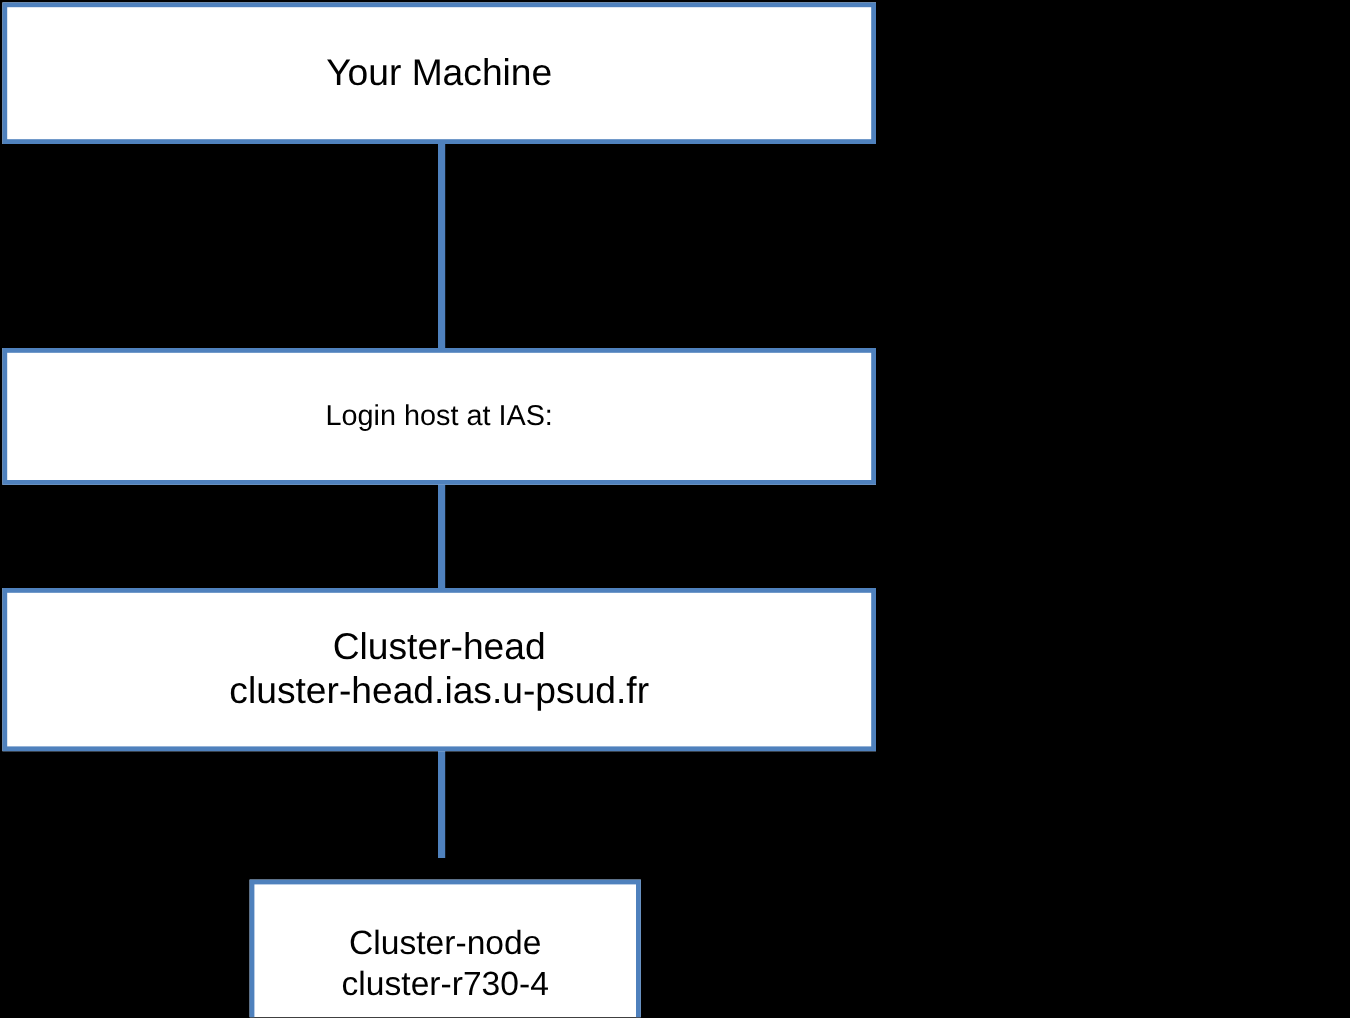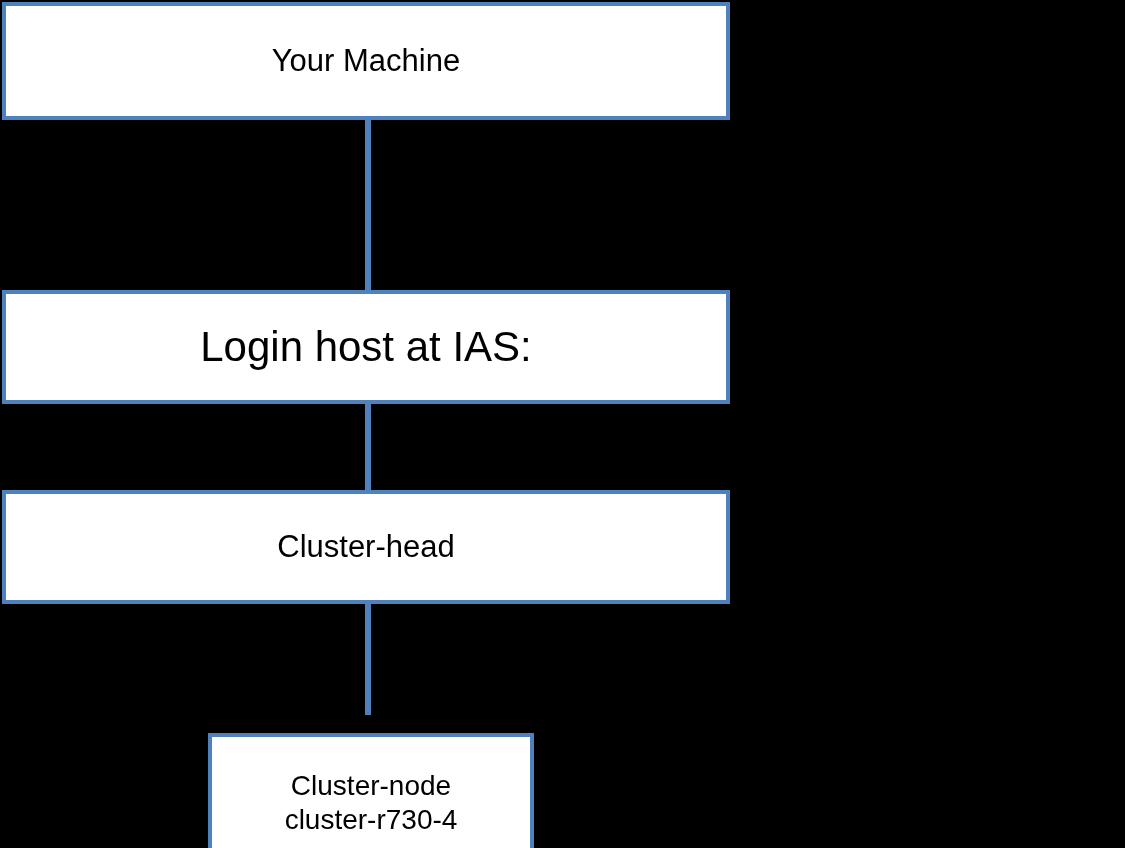--- a/index.html
+++ b/index.html
@@ -46,24 +46,24 @@
     font-weight: 400;
   }
 
   
   #box-your-machine {
     left: 2px;  top: 2px;   width: 728px; height: 118px;
     font-size: 31px;
   }
   #box-login-host {
     left: 2px;  top: 290px; width: 728px; height: 114px;
-    font-size: 42px;
+    font-size: 24px;
   }
   #box-cluster-head {
-    left: 2px;  top: 490px; width: 728px; height: 114px;
+    left: 2px;  top: 490px; width: 728px; height: 136px;
     font-size: 31px;
   }
   #box-cluster-node {
     left: 208px; top: 709px; width: 326px; height: 139px;
     font-size: 28px;
     margin-top: 24px;
   }
 
   
   #conn-machine-to-login {
@@ -90,20 +90,21 @@
   <div class="node-box" id="box-your-machine">
     <span class="node-line">Your Machine</span>
   </div>
 
   <div class="node-box" id="box-login-host">
     <span class="node-line">Login host at IAS:</span>
   </div>
 
   <div class="node-box" id="box-cluster-head">
     <span class="node-line">Cluster-head</span>
+    <span class="node-line">cluster-head.ias.u-psud.fr</span>
   </div>
 
   <div class="node-box" id="box-cluster-node">
     <span class="node-line">Cluster-node</span>
     <span class="node-line">cluster-r730-4</span>
   </div>
 
 </div>
 
 </body></html>

